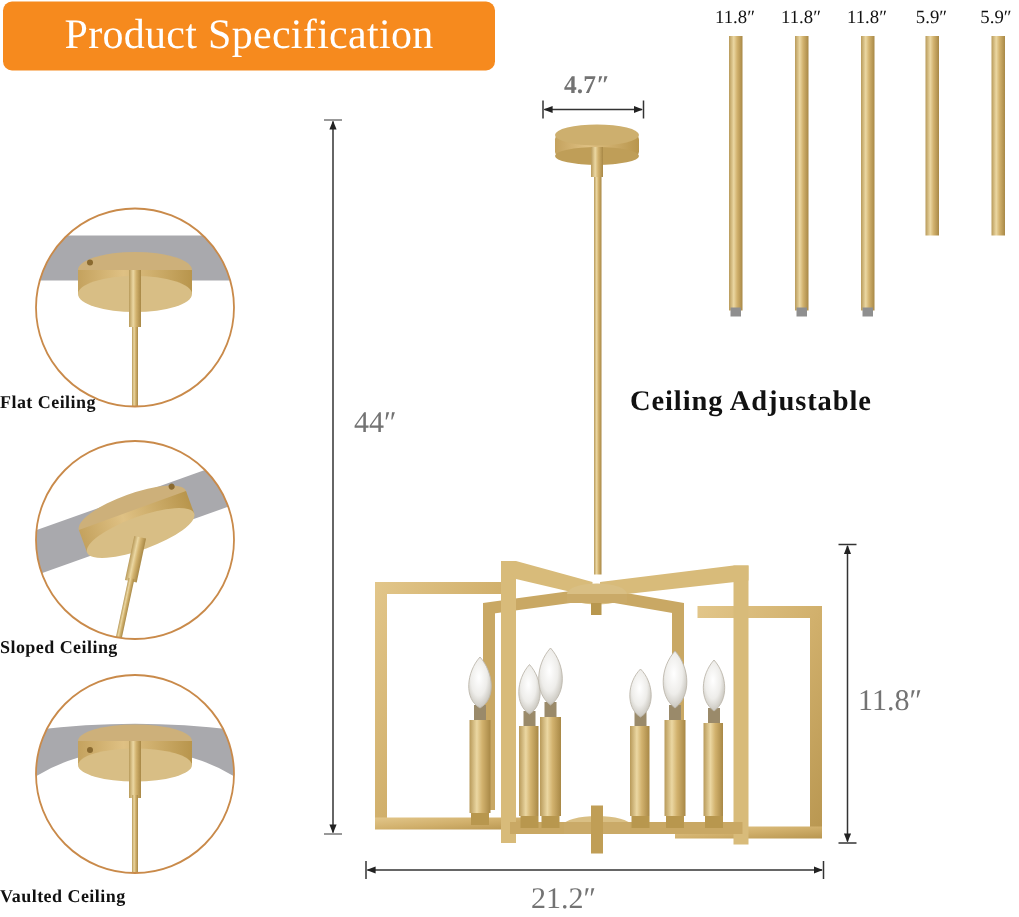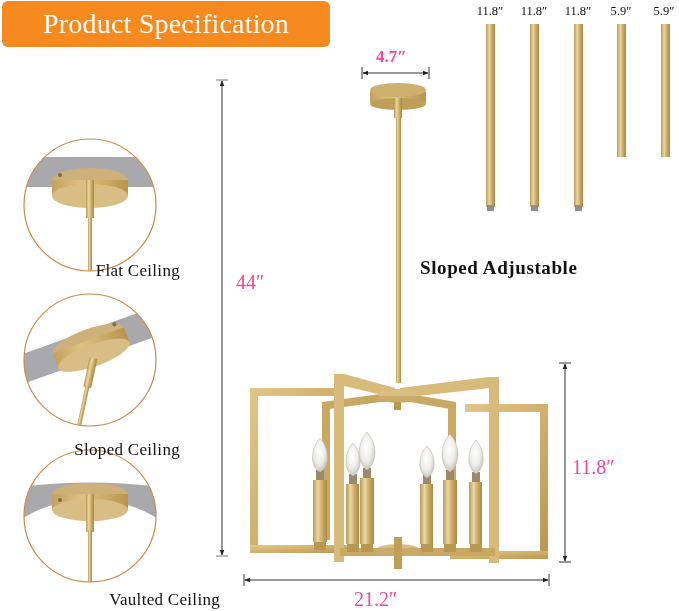--- a/index.html
+++ b/index.html
@@ -3,22 +3,22 @@
 <meta charset="utf-8">
 <style>
   html, body { margin: 0; padding: 0; background: #ffffff; }
   body { width: 679px; height: 611px; position: relative; overflow: hidden;
          font-family: "Liberation Serif", "DejaVu Serif", serif; }
   .abs { position: absolute; }
   .banner { left: 2px; top: 1px; width: 328px; height: 46px; border-radius: 6px;
             color: #fff; font-weight: normal; font-size: 28px; line-height: 46px; text-align: center;
             letter-spacing: 0.2px; }
   .rod-label { font-size: 12.5px; font-weight: normal; color: #111; text-align: center; width: 40px; }
-  .dim { font-size: 20px; color: #ec4899; }
-  .caption { font-size: 17px; font-weight: normal; color: #111; text-align: right; width: 180px; left: 0; letter-spacing: 0.3px; }
+  .dim { font-size: 20px; color: #737373; }
+  .caption { font-size: 12px; font-weight: bold; color: #111; text-align: left; width: 180px; left: 0; letter-spacing: 0.3px; }
   .height-adj { font-size: 19px; font-weight: bold; color: #111; letter-spacing: 0.6px; }
   svg { position: absolute; left: 0; top: 0; }
 </style>
 </head>
 <body>
 
 <div class="abs banner" style="background:#F68A1E;">Product Specification</div>
 
 <svg width="679" height="611" viewBox="0 0 679 611">
   <defs>
@@ -226,21 +226,21 @@
   </g>
 </svg>
 
 <div class="abs rod-label" style="left:470px; top:4px;">11.8″</div>
 <div class="abs rod-label" style="left:514px; top:4px;">11.8″</div>
 <div class="abs rod-label" style="left:558px; top:4px;">11.8″</div>
 <div class="abs rod-label" style="left:601px; top:4px;">5.9″</div>
 <div class="abs rod-label" style="left:644px; top:4px;">5.9″</div>
 
 <div class="abs caption" style="top:261px;">Flat  Ceiling</div>
-<div class="abs caption" style="top:424px;margin-top:16px;">Sloped Ceiling</div>
-<div class="abs caption" style="top:590px;padding-left:40px;">Vaulted Ceiling</div>
+<div class="abs caption" style="top:424px;">Sloped Ceiling</div>
+<div class="abs caption" style="top:590px;">Vaulted Ceiling</div>
 
 <div class="abs dim" style="left:376px; top:47px; font-size:17px; font-weight:bold;">4.7″</div>
 <div class="abs dim" style="left:236px; top:271px;">44″</div>
 <div class="abs dim" style="left:572px; top:456px;">11.8″</div>
 <div class="abs dim" style="left:354px; top:588px;">21.2″</div>
 
-<div class="abs height-adj" style="left:420px; top:257px;">Sloped Adjustable</div>
+<div class="abs height-adj" style="left:420px; top:257px;">Ceiling Adjustable</div>
 
 </body></html>

